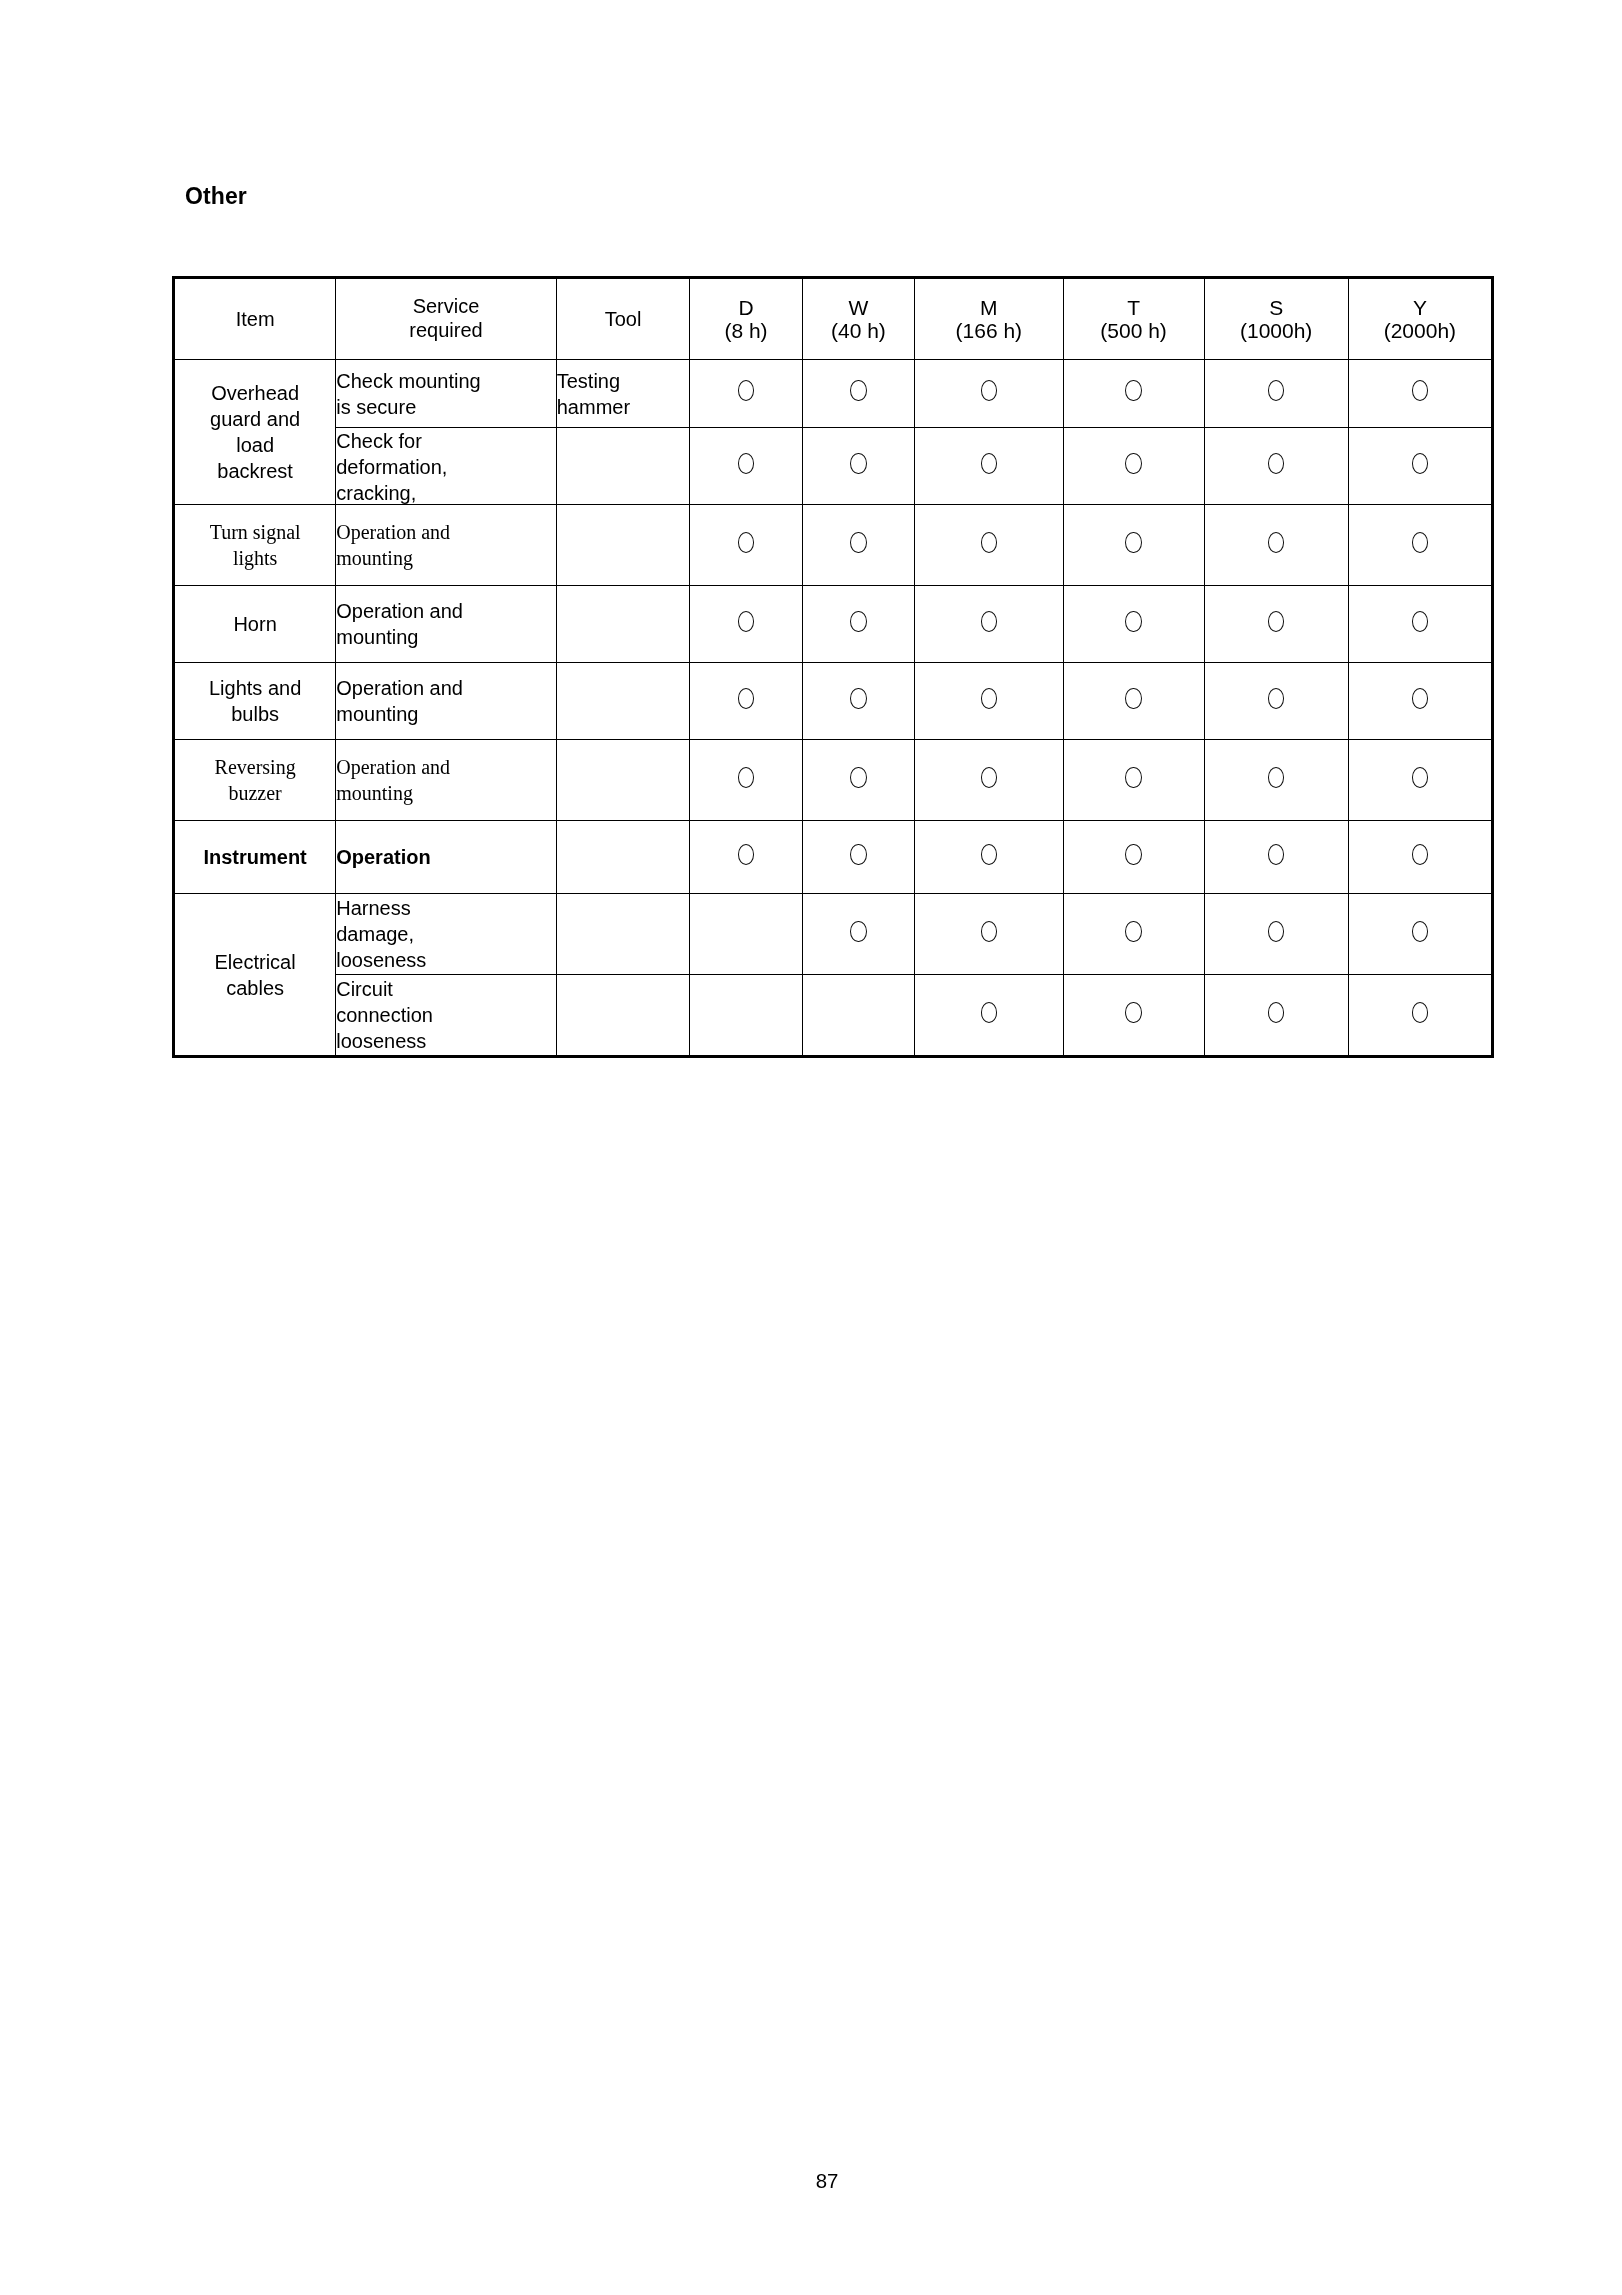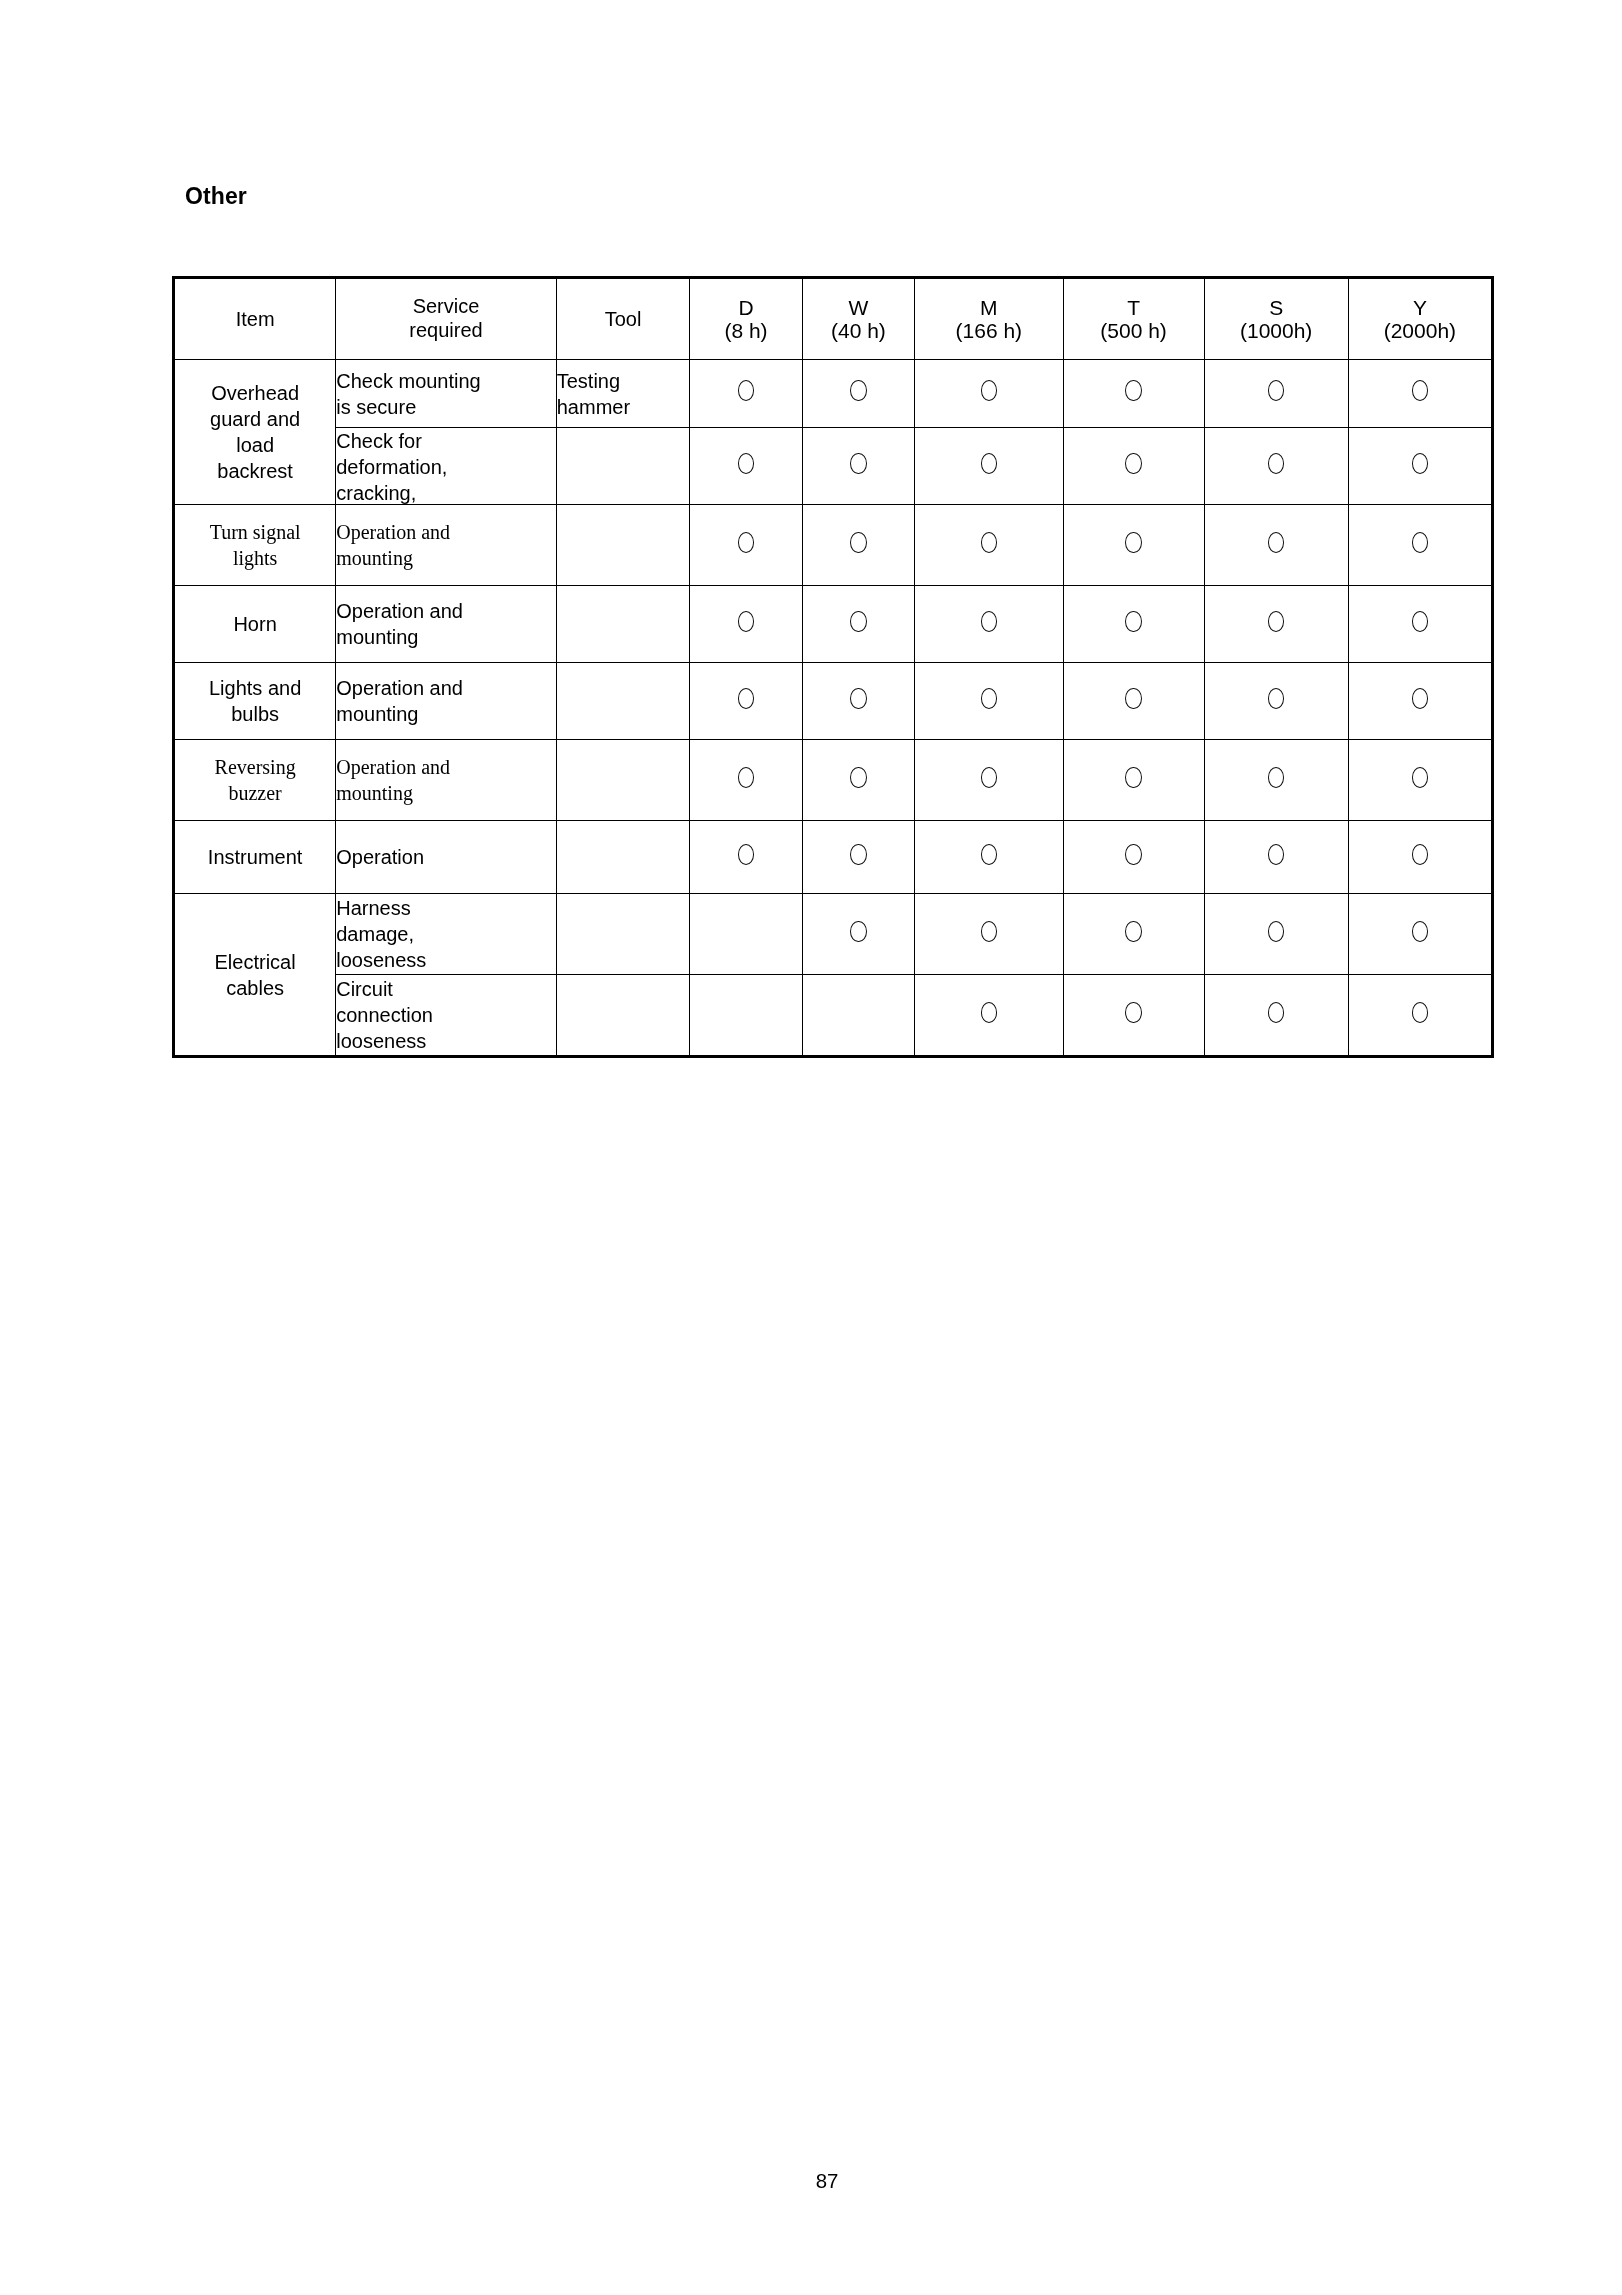--- a/index.html
+++ b/index.html
@@ -132,21 +132,21 @@
     border-radius: 50%;
     box-sizing: border-box;
   }
   .mark-empty { display: inline-block; width: 0; height: 21px; }
 
   
   .r-h1 td { height: 67px; }
   .r-h2 td { height: 67px; }
   .r-tall td { height: 80px; font-family: Liberation Serif, serif; }
   .r-mid td  { height: 76px; }
-  .r-instr td { height: 72px; }
+  .r-instr td { height: 72px; font-weight: bold; }
   .r-elec1 td { height: 80px; }
   .r-elec2 td { height: 80px; }
 
   
   .clipped-wrap {
     position: relative;
     max-height: 76px;
     overflow: hidden;
   }
 

